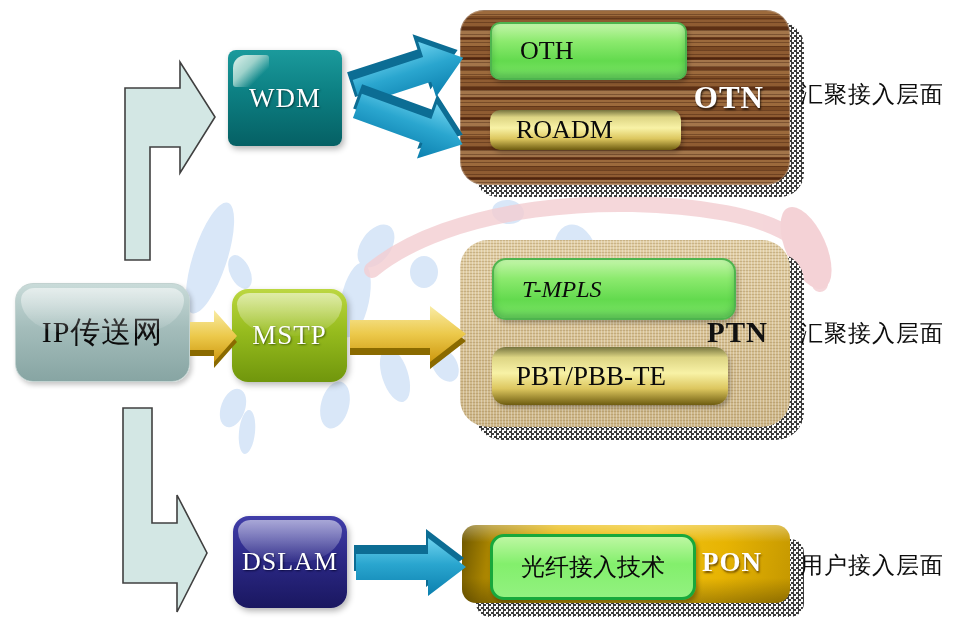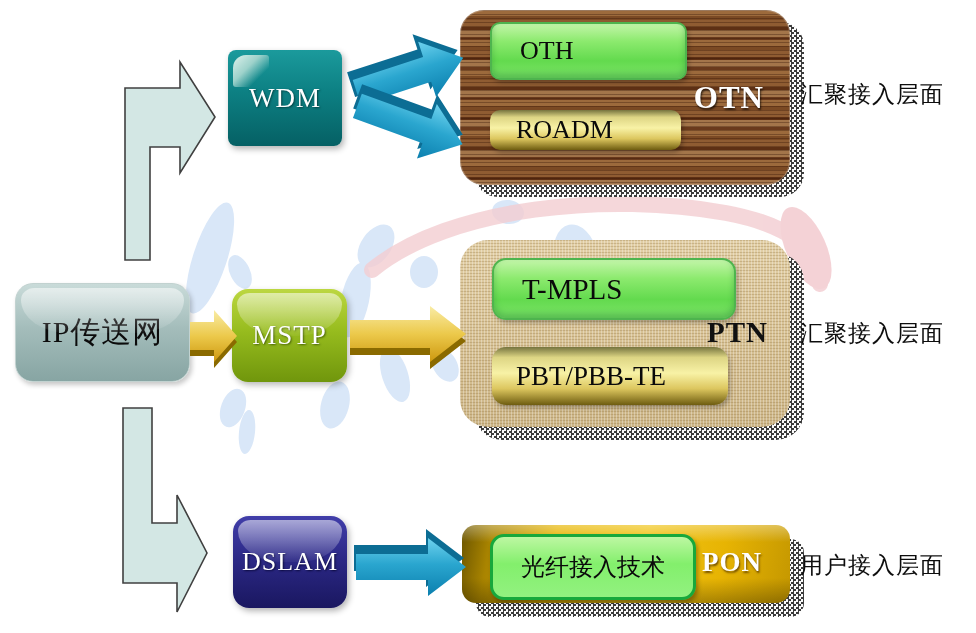--- a/index.html
+++ b/index.html
@@ -63,21 +63,21 @@
 
   
   .chip{position:absolute;display:flex;align-items:center;
         font-family:"Liberation Serif","DejaVu Serif",serif;color:#0a0a0a;}
   .green-chip{background:linear-gradient(180deg,#c2f5a8 0%,#8cea6e 32%,#63da4e 68%,#7ce468 100%);
         border:2px solid #4eb44e;box-shadow:inset 0 -4px 6px rgba(20,110,40,.35),2px 3px 4px rgba(0,0,0,.25);}
   .gold-chip{background:linear-gradient(180deg,#76743f 0%,#ddd584 18%,#f8f2a6 45%,#dcc65e 72%,#6e5c10 100%);
         box-shadow:2px 3px 4px rgba(0,0,0,.25);}
   #oth-chip{left:30px;top:12px;width:165px;height:54px;border-radius:10px;padding-left:28px;font-size:26px;}
   #roadm-chip{left:30px;top:100px;width:165px;height:40px;border-radius:10px;padding-left:26px;font-size:26px;}
-  #tmpls-chip{left:32px;top:18px;width:212px;height:58px;border-radius:14px;padding-left:28px;font-size:29px;}
+  #tmpls-chip{left:32px;top:18px;width:212px;height:58px;border-radius:14px;padding-left:28px;font-size:24px;font-style:italic;}
   #pbt-chip{left:32px;top:107px;width:212px;height:58px;border-radius:14px;padding-left:24px;font-size:27px;}
   #fiber-chip{left:28px;top:9px;width:200px;height:60px;border-radius:14px;justify-content:center;
         font-size:24px;background:linear-gradient(180deg,#bdf7a2 0%,#83ef6c 45%,#92f180 100%);
         border:3px solid #17a83c;box-shadow:2px 3px 4px rgba(0,0,0,.3);}
 
   .panel-tag{position:absolute;font-family:"Liberation Serif","DejaVu Serif",serif;font-weight:bold;}
   #otn-tag{right:26px;top:70px;font-size:31px;color:#fff;text-shadow:1px 2px 2px rgba(0,0,0,.65);letter-spacing:1px;}
   #ptn-tag{right:22px;top:76px;font-size:29px;color:#111;letter-spacing:1px;}
   #pon-tag{right:28px;top:22px;font-size:27px;color:#fff;text-shadow:1px 2px 2px rgba(80,50,0,.75);letter-spacing:1px;}
 

